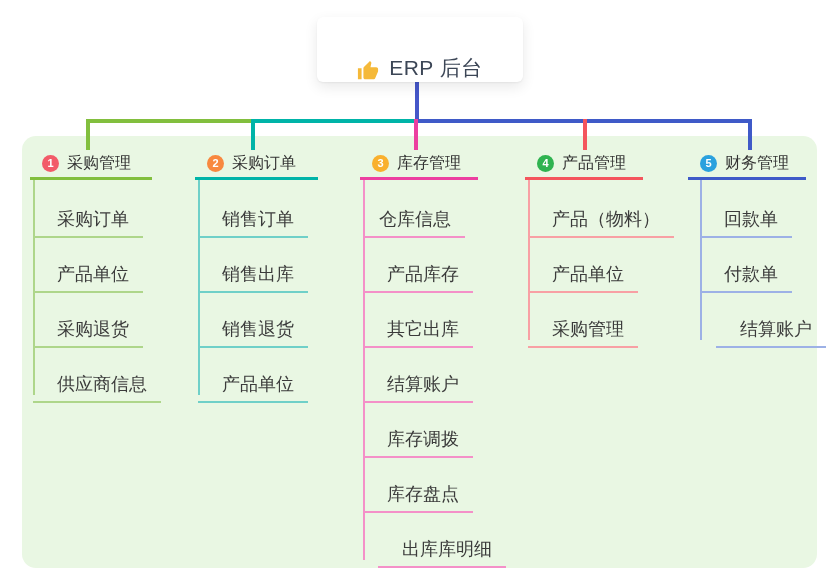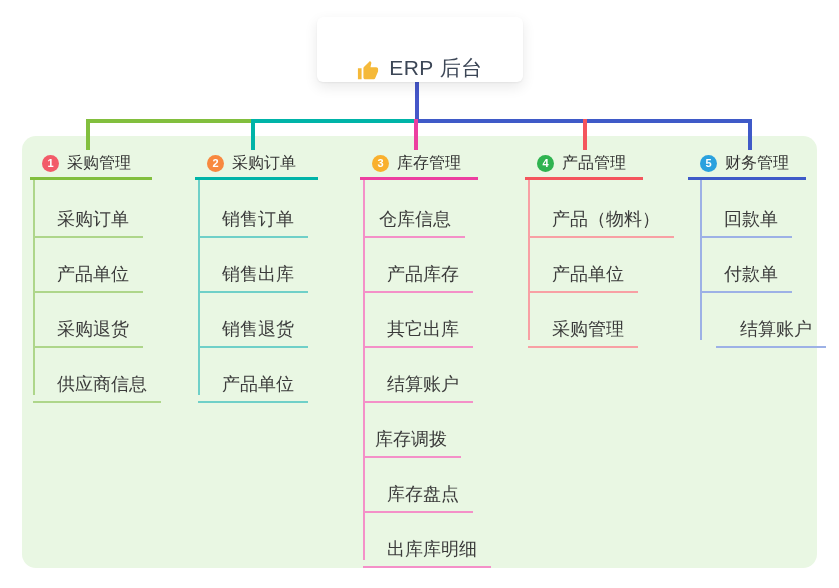--- a/index.html
+++ b/index.html
@@ -76,23 +76,23 @@
       <div class="child" style="left: 198px; top: 367px; border-bottom: 2px solid rgb(111, 208, 200);">产品单位</div>
       <div class="branch-header" style="left: 360px; top: 150px; width: 106px; border-bottom: 3px solid rgb(236, 63, 160);">
         <span class="badge" style="background: rgb(249, 176, 45);">3</span>
         <span>库存管理</span>
       </div>
       <div class="vline" style="left: 363px; top: 180px; width: 2px; height: 380px; background: rgb(244, 144, 200);"></div>
       <div class="child" style="left: 363px; top: 202px; border-bottom: 2px solid rgb(244, 144, 200); padding-left: 16px;">仓库信息</div>
       <div class="child" style="left: 363px; top: 257px; border-bottom: 2px solid rgb(244, 144, 200);">产品库存</div>
       <div class="child" style="left: 363px; top: 312px; border-bottom: 2px solid rgb(244, 144, 200);">其它出库</div>
       <div class="child" style="left: 363px; top: 367px; border-bottom: 2px solid rgb(244, 144, 200);">结算账户</div>
-      <div class="child" style="left: 363px; top: 422px; border-bottom: 2px solid rgb(244, 144, 200); padding-left: 12px;">库存调拨</div>
+      <div class="child" style="left: 363px; top: 422px; border-bottom: 2px solid rgb(244, 144, 200);">库存调拨</div>
       <div class="child" style="left: 363px; top: 477px; border-bottom: 2px solid rgb(244, 144, 200);">库存盘点</div>
-      <div class="child" style="left: 363px; top: 532px; border-bottom: 2px solid rgb(244, 144, 200);">出库库明细</div>
+      <div class="child" style="left: 378px; top: 532px; border-bottom: 2px solid rgb(244, 144, 200);">出库库明细</div>
       <div class="branch-header" style="left: 525px; top: 150px; width: 106px; border-bottom: 3px solid rgb(244, 85, 93);">
         <span class="badge" style="background: rgb(47, 179, 80);">4</span>
         <span>产品管理</span>
       </div>
       <div class="vline" style="left: 528px; top: 180px; width: 2px; height: 160px; background: rgb(248, 160, 164);"></div>
       <div class="child" style="left: 528px; top: 202px; border-bottom: 2px solid rgb(248, 160, 164);">产品（物料）</div>
       <div class="child" style="left: 528px; top: 257px; border-bottom: 2px solid rgb(248, 160, 164);">产品单位</div>
       <div class="child" style="left: 528px; top: 312px; border-bottom: 2px solid rgb(248, 160, 164);">采购管理</div>
       <div class="branch-header" style="left: 688px; top: 150px; width: 106px; border-bottom: 3px solid rgb(63, 90, 200);">
         <span class="badge" style="background: rgb(42, 161, 222);">5</span>

